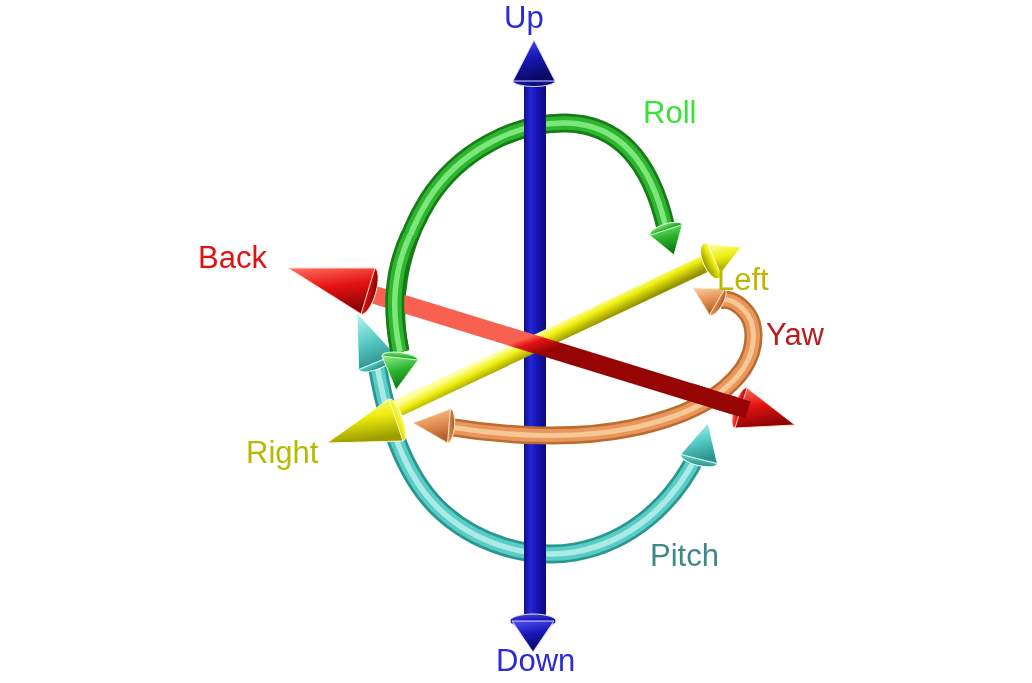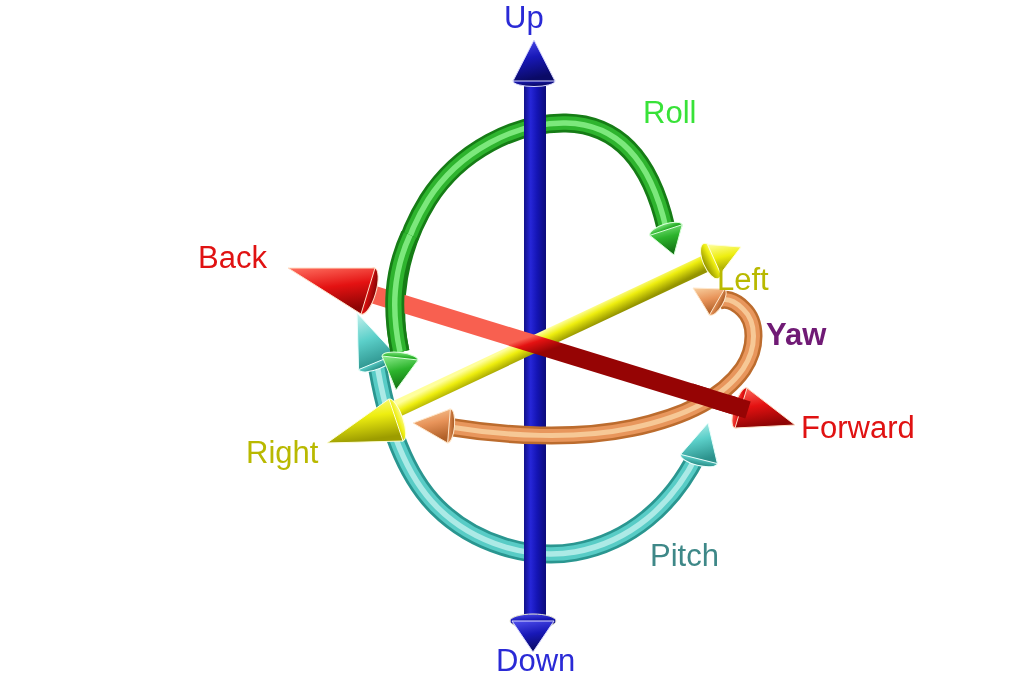--- a/index.html
+++ b/index.html
@@ -4,21 +4,21 @@
 <style>
   html,body{margin:0;padding:0;background:#ffffff;}
   body{width:1032px;height:683px;overflow:hidden;font-family:"Liberation Sans",sans-serif;}
   .scene{position:relative;width:1032px;height:613px;background:#ffffff;}
   .scene svg{position:absolute;left:0;top:0;}
   .lbl{position:absolute;font-size:31px;line-height:1;white-space:nowrap;font-family:"Liberation Sans",sans-serif;}
   .c-blue{color:#2a2ad6;}
   .c-red{color:#e01212;text-align:center;}
   .c-yellow{color:#b9b900;}
   .c-green{color:#38e238;}
-  .c-orange{color:#701a75;font-weight:bold;}
+  .c-orange{color:#b91c1c;}
   .c-teal{color:#3e8888;}
 </style>
 </head>
 <body>
 
 <div class="scene">
 
 <svg width="1032" height="683" viewBox="0 0 1032 683">
   <defs>
     <linearGradient id="gradBlueV" gradientUnits="userSpaceOnUse" x1="524" y1="0" x2="546" y2="0">
@@ -130,20 +130,19 @@
   </g>
 
   <g>
     <line x1="690" y1="392" x2="748" y2="410" stroke="url(#gradRed)" stroke-width="18"></line>
   </g>
 </svg>
 
 <div class="lbl c-blue" style="left:504px;top:2px;">Up</div>
 <div class="lbl c-blue" style="left:496px;top:645px;text-align:center;">Down</div>
 <div class="lbl c-red" style="left:198px;top:242px;">Back</div>
-<div class="lbl c-red" style="left:801px;top:412px;">Forward</div>
 <div class="lbl c-yellow" style="left:717px;top:219px;margin-top:45px;">Left</div>
 <div class="lbl c-yellow" style="left:246px;top:437px;">Right</div>
 <div class="lbl c-green" style="left:643px;top:97px;">Roll</div>
 <div class="lbl c-orange" style="left:766px;top:319px;">Yaw</div>
 <div class="lbl c-teal" style="left:650px;top:540px;text-align:center;">Pitch</div>
 
 </div>
 
 </body></html>

